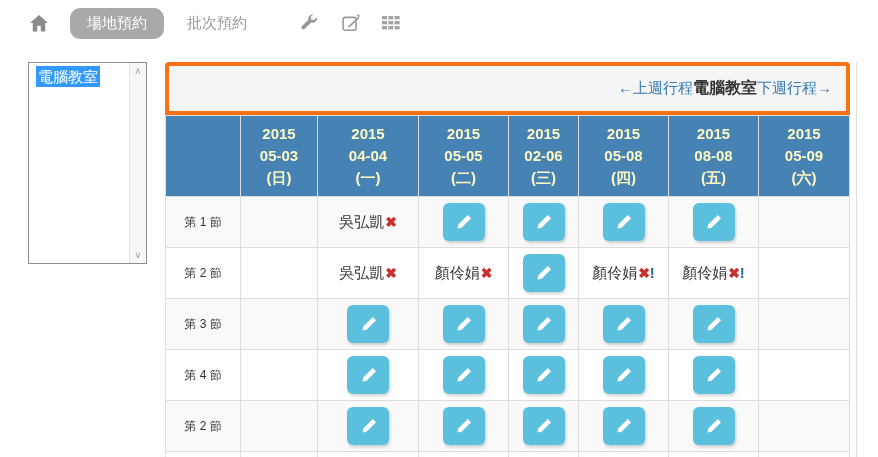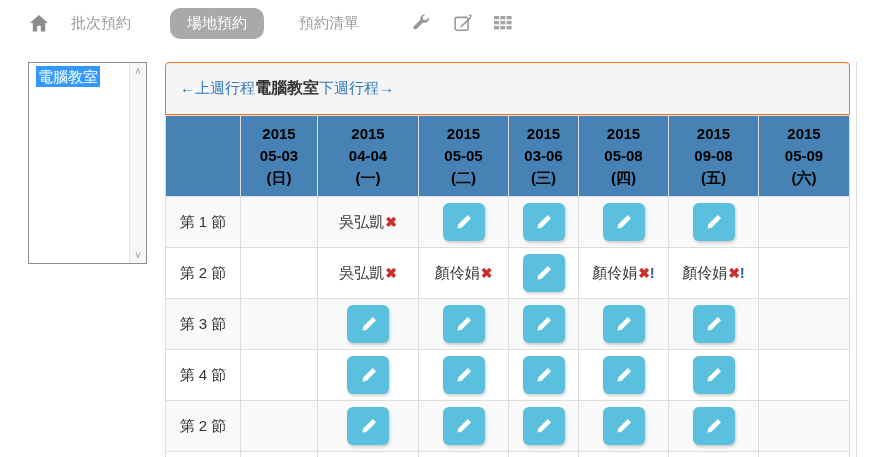--- a/index.html
+++ b/index.html
@@ -63,49 +63,49 @@
 
   
   .panel {
     position: absolute;
     left: 165px; top: 62px;
     width: 685px;
   }
   .panel-head {
     height: 53px;
     background: #f5f5f5;
-    border: 1px solid #f97316;
+    border: 4px solid #f97316;
     border-radius: 4px 4px 0 0;
-    display: flex; align-items: center; justify-content: flex-start;
+    display: flex; align-items: center; justify-content: flex-end;
     padding: 0 14px;
   }
   .panel-title { font-size: 16px; font-weight: bold; color: #333; }
   .week-link { font-size: 15px; color: #337ab7; text-decoration: none; cursor: pointer; white-space: nowrap; }
 
   table.schedule {
     width: 685px;
     border-collapse: collapse;
     table-layout: fixed;
     background: #fff;
   }
   table.schedule th, table.schedule td {
     border: 1px solid #ddd;
     text-align: center;
     vertical-align: middle;
   }
   thead th {
     background: #4682b4;
-    color: #000000;
+    color: #fef9c3;
     font-weight: bold;
     font-size: 15px;
     padding: 7px 0;
   }
   thead th div { line-height: 22px; }
   tbody th.period {
-    font-size: 15px; font-weight: normal; color: #333;
+    font-size: 12px; font-weight: normal; color: #333;
     background: transparent;
   }
   tbody td { height: 51px; padding: 2px; font-size: 15px; color: #333; }
   tbody tr:nth-child(odd) { background: #f9f9f9; }
   tbody tr.partial td, tbody tr.partial th { height: 6px; }
 
   .edit-btn {
     width: 42px; height: 38px;
     background: #5bc0de;
     border: none;
@@ -129,23 +129,22 @@
 </style>
 </head>
 <body>
 
 <div class="navbar">
   <span class="nav-icon" id="home-icon">
     <svg width="18" height="17" viewBox="0 0 16 15">
         <path d="M8 0 L16 7 H13.5 V14.5 H9.6 V9.6 H6.4 V14.5 H2.5 V7 H0 Z" fill="#8c8c8c"></path>
       </svg>
   </span>
+  <span class="tab active" id="tab-0">場地預約</span>
   <span class="tab" id="tab-1">批次預約</span>
-  <span class="tab active" id="tab-0">場地預約</span>
-  <span class="tab" id="tab-2">預約清單</span>
   <span class="nav-icon" id="wrench-icon">
     <svg width="18" height="18" viewBox="0 0 16 16">
         <path d="M15.2 3.1a4.1 4.1 0 0 1-5.3 4.5l-5.6 5.6a1.75 1.75 0 1 1-2.5-2.5L7.4 5.1A4.1 4.1 0 0 1 11.9.2L9.6 2.5l.4 2.5 2.5.4 2.3-2.3c.3.6.4 1.3.4 2z" fill="#999"></path>
       </svg>
   </span>
   <span class="nav-icon" id="edit-icon">
     <svg width="18" height="18" viewBox="0 0 16 16">
       <rect x="1" y="3" width="11.5" height="11.5" rx="1.8" fill="none" stroke="#999" stroke-width="1.4"></rect>
       <path d="M5.5 11.2 L13.2 3.5 L15 1.7 L14.9 3.9 L7.4 11.4 L5 12 Z" fill="#999"></path>
       <path d="M13.2 1.1 l1.7 1.7 1.1-1.1 -1.7-1.7 z" fill="#999"></path>
@@ -206,31 +205,31 @@
             <div>04-04</div>
             <div>(一)</div>
           </th>
           <th>
             <div>2015</div>
             <div>05-05</div>
             <div>(二)</div>
           </th>
           <th>
             <div>2015</div>
-            <div>03-06</div>
+            <div>02-06</div>
             <div>(三)</div>
           </th>
           <th>
             <div>2015</div>
             <div>05-08</div>
             <div>(四)</div>
           </th>
           <th>
             <div>2015</div>
-            <div>09-08</div>
+            <div>08-08</div>
             <div>(五)</div>
           </th>
           <th>
             <div>2015</div>
             <div>05-09</div>
             <div>(六)</div>
           </th>
         </tr>
       </thead>
     <tbody id="body-rows">

